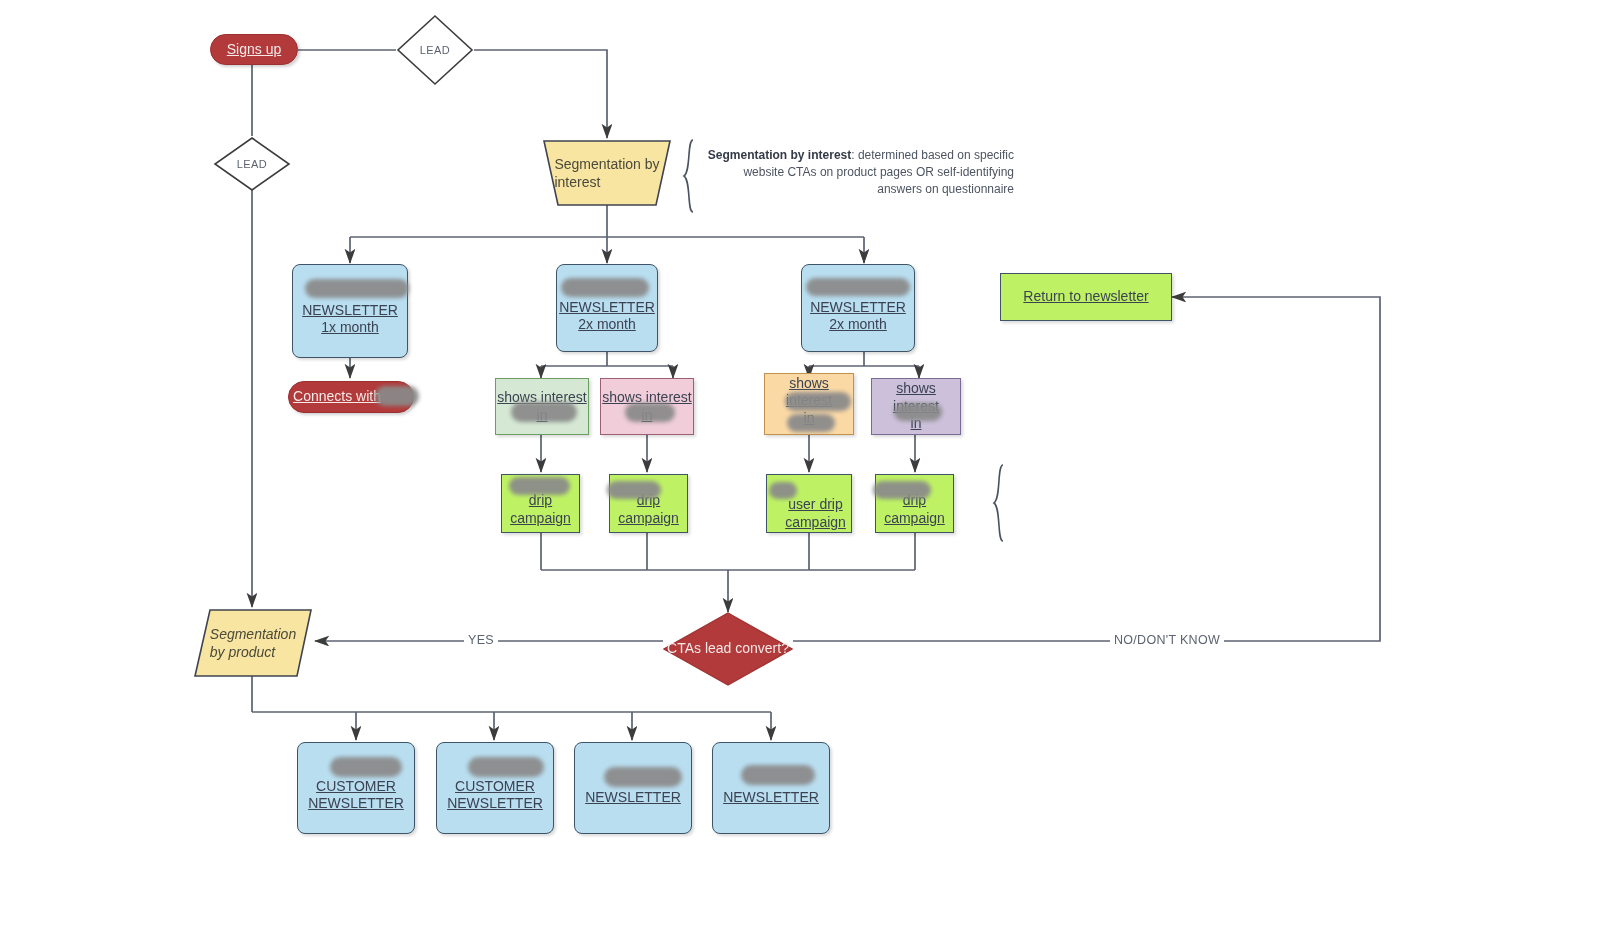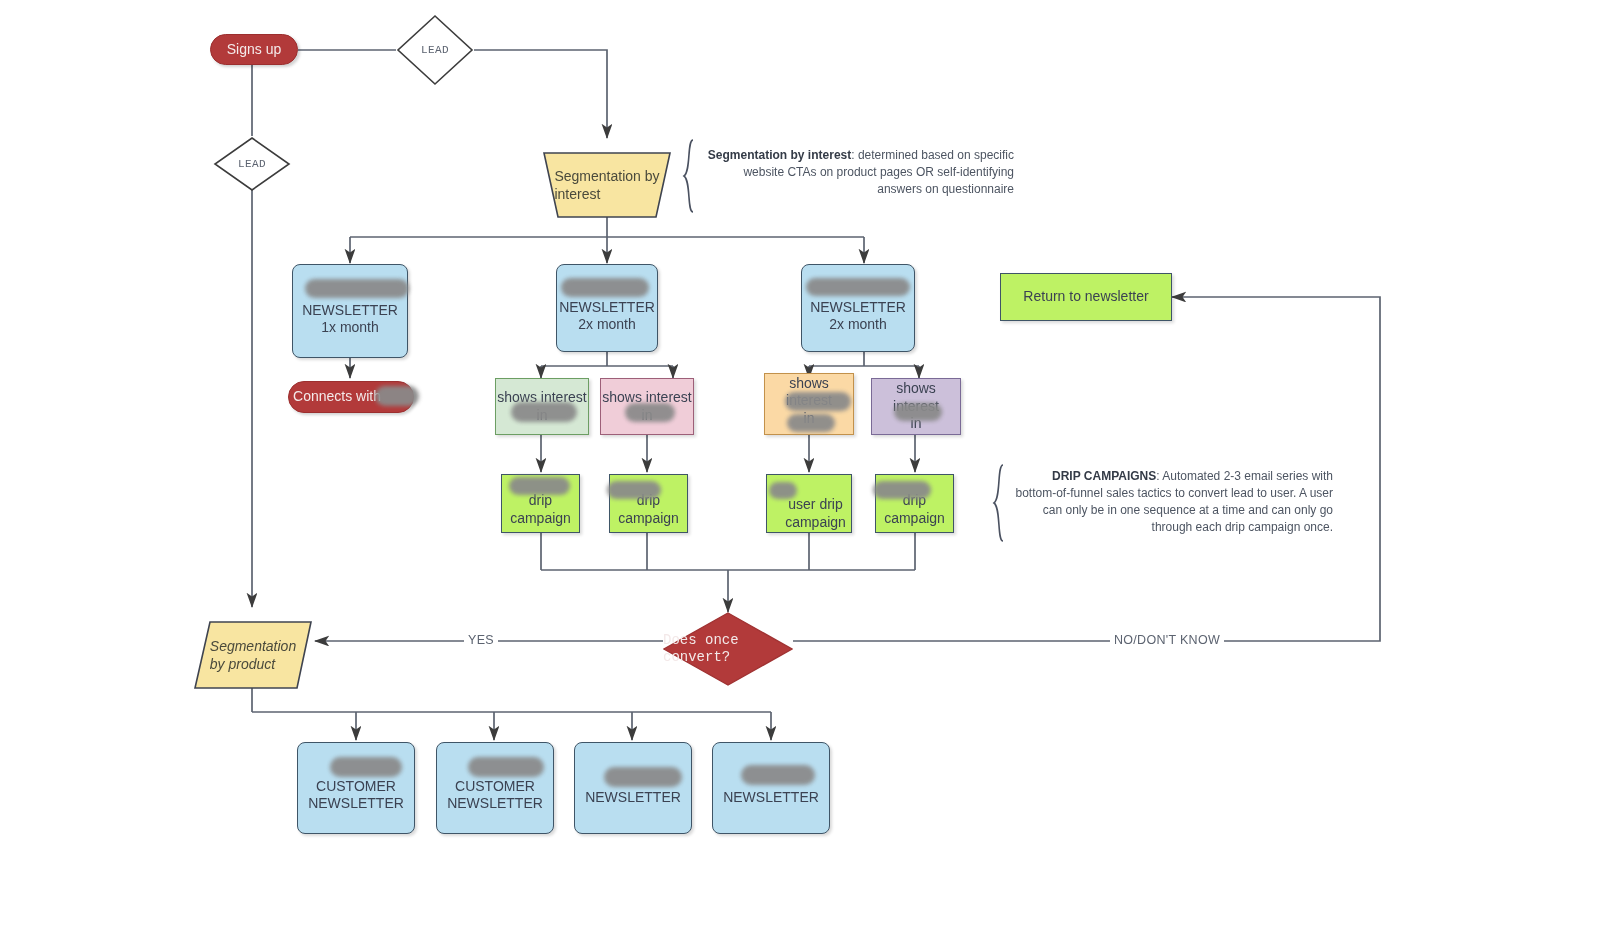--- a/index.html
+++ b/index.html
@@ -35,20 +35,21 @@
     justify-content: center;
     text-align: center;
     color: #3b4252;
     line-height: 1.25;
     z-index: 3;
   }
   .node .lbl {
     display: block;
     width: 100%;
     white-space: pre-line;
+    text-decoration: underline;
   }
 
   
   .pill {
     background: #b23a3a;
     border: 1px solid #9c2f2f;
     border-radius: 18px;
     color: #f4eaea;
     font-size: 14px;
     box-shadow: 2px 2px 3px rgba(0,0,0,0.18);
@@ -60,31 +61,30 @@
     position: absolute;
     left: 0; top: 0; width: 100%; height: 100%;
   }
   .diamond-wrap .dtext {
     position: absolute;
     left: 0; top: 0; width: 100%; height: 100%;
     display: flex; align-items: center; justify-content: center;
     font-size: 11px;
     letter-spacing: 0.4px;
     color: #5c6370;
-    font-family: Liberation Mono, monospace;
   }
   .diamond-wrap.red .dtext {
     color: #f3e8e8;
     font-size: 14px;
     letter-spacing: 0;
     line-height: 1.25;
   }
 
   
-  .trap-wrap { position: absolute; z-index: 3; margin-top: 12px; }
+  .trap-wrap { position: absolute; z-index: 3; }
   .trap-wrap .tshape { position: absolute; left:0; top:0; width:100%; height:100%; }
   .trap-wrap .ttext {
     position: absolute; left: 0; top: 0; width: 100%; height: 100%;
     display: flex; align-items: center; justify-content: center;
     font-size: 14px; color: #4a4a3c; line-height: 1.3;
     white-space: pre-line;
   }
 
   
   .rect {
@@ -302,29 +302,26 @@
 
   <div class="node rect blue" style="left:875px; top:474px; width:79px; height:59px;">
     <span class="lbl" style="margin-top:12px;">drip
 campaign</span>
   </div>
   <div class="redact" style="left:873px; top:481px; width:58px; height:18px;"></div>
 
   <svg style="position:absolute; left:992px; top:464px; width:16px; height:78px; z-index:3;" viewBox="0 0 16 78">
     <path d="M11,1 C5,1 9,34 2,39 C9,44 5,77 11,77" fill="none" stroke="#4a5160" stroke-width="1.6"></path>
   </svg>
-  <div class="annot" style="left:1013px; top:468px; width:320px;">
-    <b>DRIP CAMPAIGNS</b><span>: Automated 2-3 email series with bottom-of-funnel sales tactics to convert lead to user. A user can only be in one sequence at a time and can only go through each drip campaign once.</span>
-  </div>
 
   <div class="diamond-wrap red" style="left:663px; top:612px; width:130px; height:74px;">
     <svg class="dshape" viewBox="0 0 130 74" preserveAspectRatio="none">
       <polygon points="65,1 129,37 65,73 1,37" fill="#b23a3a" stroke="#a03232" stroke-width="1.4"></polygon>
     </svg>
-    <div class="dtext">Does once
+    <div class="dtext">CTAs lead
 convert?</div>
   </div>
 
   <div class="edge-label" style="left:464px; top:633px;">YES</div>
   <div class="edge-label" style="left:1110px; top:633px;text-align:right;">NO/DON'T KNOW</div>
 
   <div class="trap-wrap" style="left:194px; top:609px; width:118px; height:68px;font-style:italic;">
     <svg class="tshape" viewBox="0 0 118 68" preserveAspectRatio="none">
       <polygon points="16,1 117,1 103,67 1,67" fill="#f8e5a1" stroke="#3f4450" stroke-width="1.6"></polygon>
     </svg>

